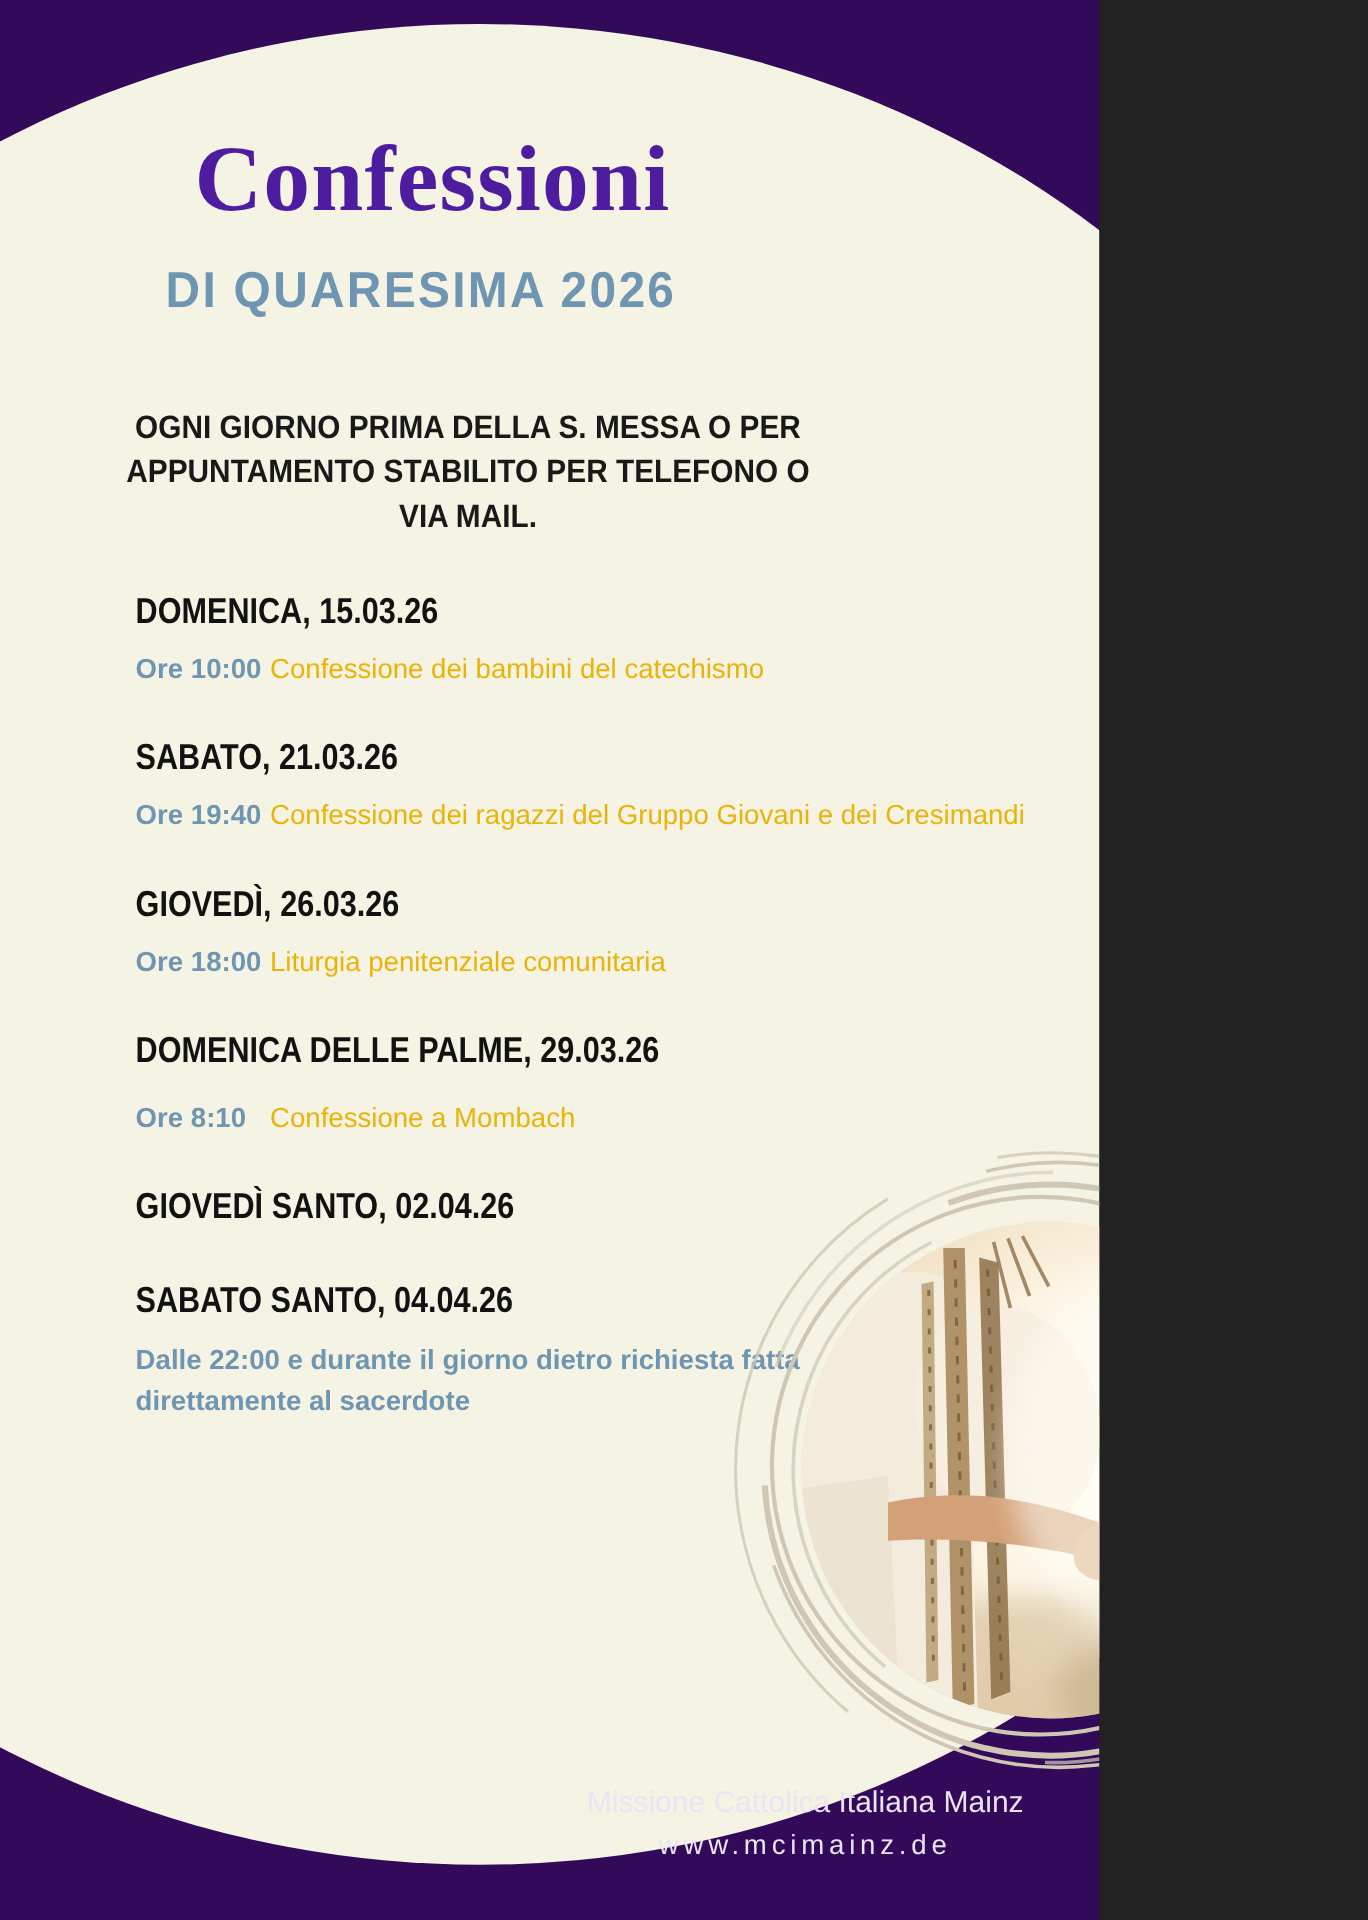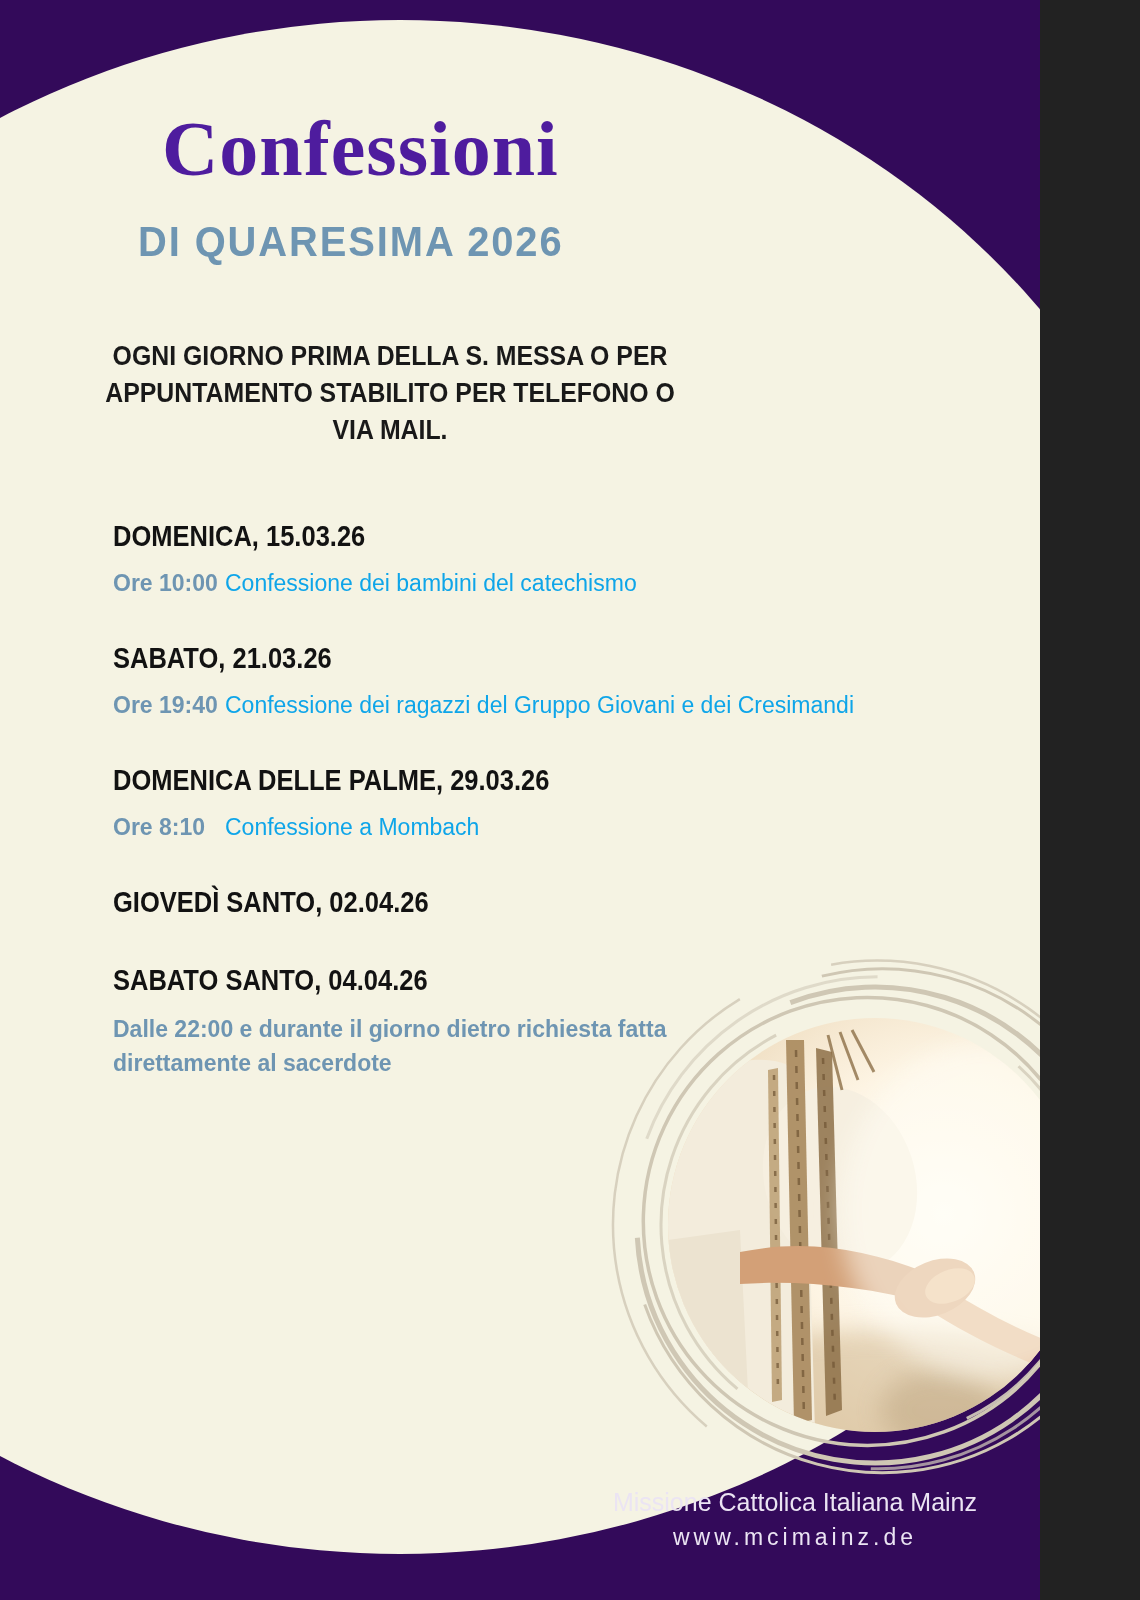--- a/index.html
+++ b/index.html
@@ -7,21 +7,21 @@
     --cream:#f5f3e3;
     --title-purple:#4e1c9e;
     --accent-blue:#6e95b2;
     --text-dark:#191919;
     --ring-beige:#cfc7b4;
     --footer-text:#ebe4f3;
   }
   *{box-sizing:border-box;margin:0;padding:0;}
   body{margin:0;background:#222;font-family:"Liberation Sans",sans-serif;}
   .poster{
-    position:relative;width:1040px;height:1600px;overflow:hidden;
+    position:relative;width:916px;height:1600px;overflow:hidden;
     background:var(--background-purple);
   }
   .cream-ellipse{
     position:absolute;left:-418px;top:20px;width:1636px;height:1534px;
     background:var(--cream);border-radius:50%;
   }
   .title{
     position:absolute;left:162px;top:104px;
     font-family:"Liberation Serif",serif;font-size:78px;font-weight:600;
     color:var(--title-purple);letter-spacing:1px;
@@ -31,33 +31,33 @@
     font-size:42px;font-weight:700;color:var(--accent-blue);
     letter-spacing:2px;transform:scaleX(0.95);transform-origin:left center;
     white-space:nowrap;
   }
   .intro{
     position:absolute;left:80px;top:338px;width:620px;
     font-size:27px;font-weight:700;color:var(--text-dark);
     line-height:37px;text-align:center;white-space:pre-line;
     transform:scaleX(0.92);transform-origin:center top;
   }
-  .schedule{position:absolute;left:113px;top:518px;width:820px;}
+  .schedule{position:absolute;left:113px;top:492px;width:820px;}
   .entry{margin-bottom:42px;}
   .entry .day{
     font-size:30px;font-weight:700;color:#121212;line-height:36px;
     margin-bottom:14px;letter-spacing:0px;white-space:nowrap;
     transform:scaleX(0.85);transform-origin:left center;
   }
   .entry .row{font-size:23px;line-height:30px;display:flex;align-items:center;}
   .entry .time{
     color:var(--accent-blue);font-weight:700;
     flex:0 0 112px;white-space:nowrap;
   }
-  .entry .desc{color:#0ea5e9;font-weight:400;}
+  .entry .desc{color:#eab308;font-weight:400;}
   .entry .note{
     font-size:23px;font-weight:700;color:var(--accent-blue);
     line-height:34px;white-space:pre-line;
   }
   .entry:nth-child(4) .row{margin-top:22px;}
   .photo-block{position:absolute;left:590px;top:940px;width:570px;height:570px;}
   .footer{
     position:absolute;right:63px;top:1484px;text-align:center;
     color:var(--footer-text);
   }
@@ -90,20 +90,28 @@
 
   <article class="entry">
     <h3 class="day">SABATO, 21.03.26</h3>
     <div class="row">
       <span class="time">Ore 19:40</span>
       <span class="desc">Confessione dei ragazzi del Gruppo Giovani e dei Cresimandi</span>
     </div>
 
   </article>
 
+  <article class="entry">
+    <h3 class="day">GIOVEDÌ, 26.03.26</h3>
+    <div class="row">
+      <span class="time">Ore 18:00</span>
+      <span class="desc">Liturgia penitenziale comunitaria</span>
+    </div>
+
+  </article>
 
   <article class="entry">
     <h3 class="day">DOMENICA DELLE PALME, 29.03.26</h3>
     <div class="row">
       <span class="time">Ore 8:10</span>
       <span class="desc">Confessione a Mombach</span>
     </div>
 
   </article>
 

